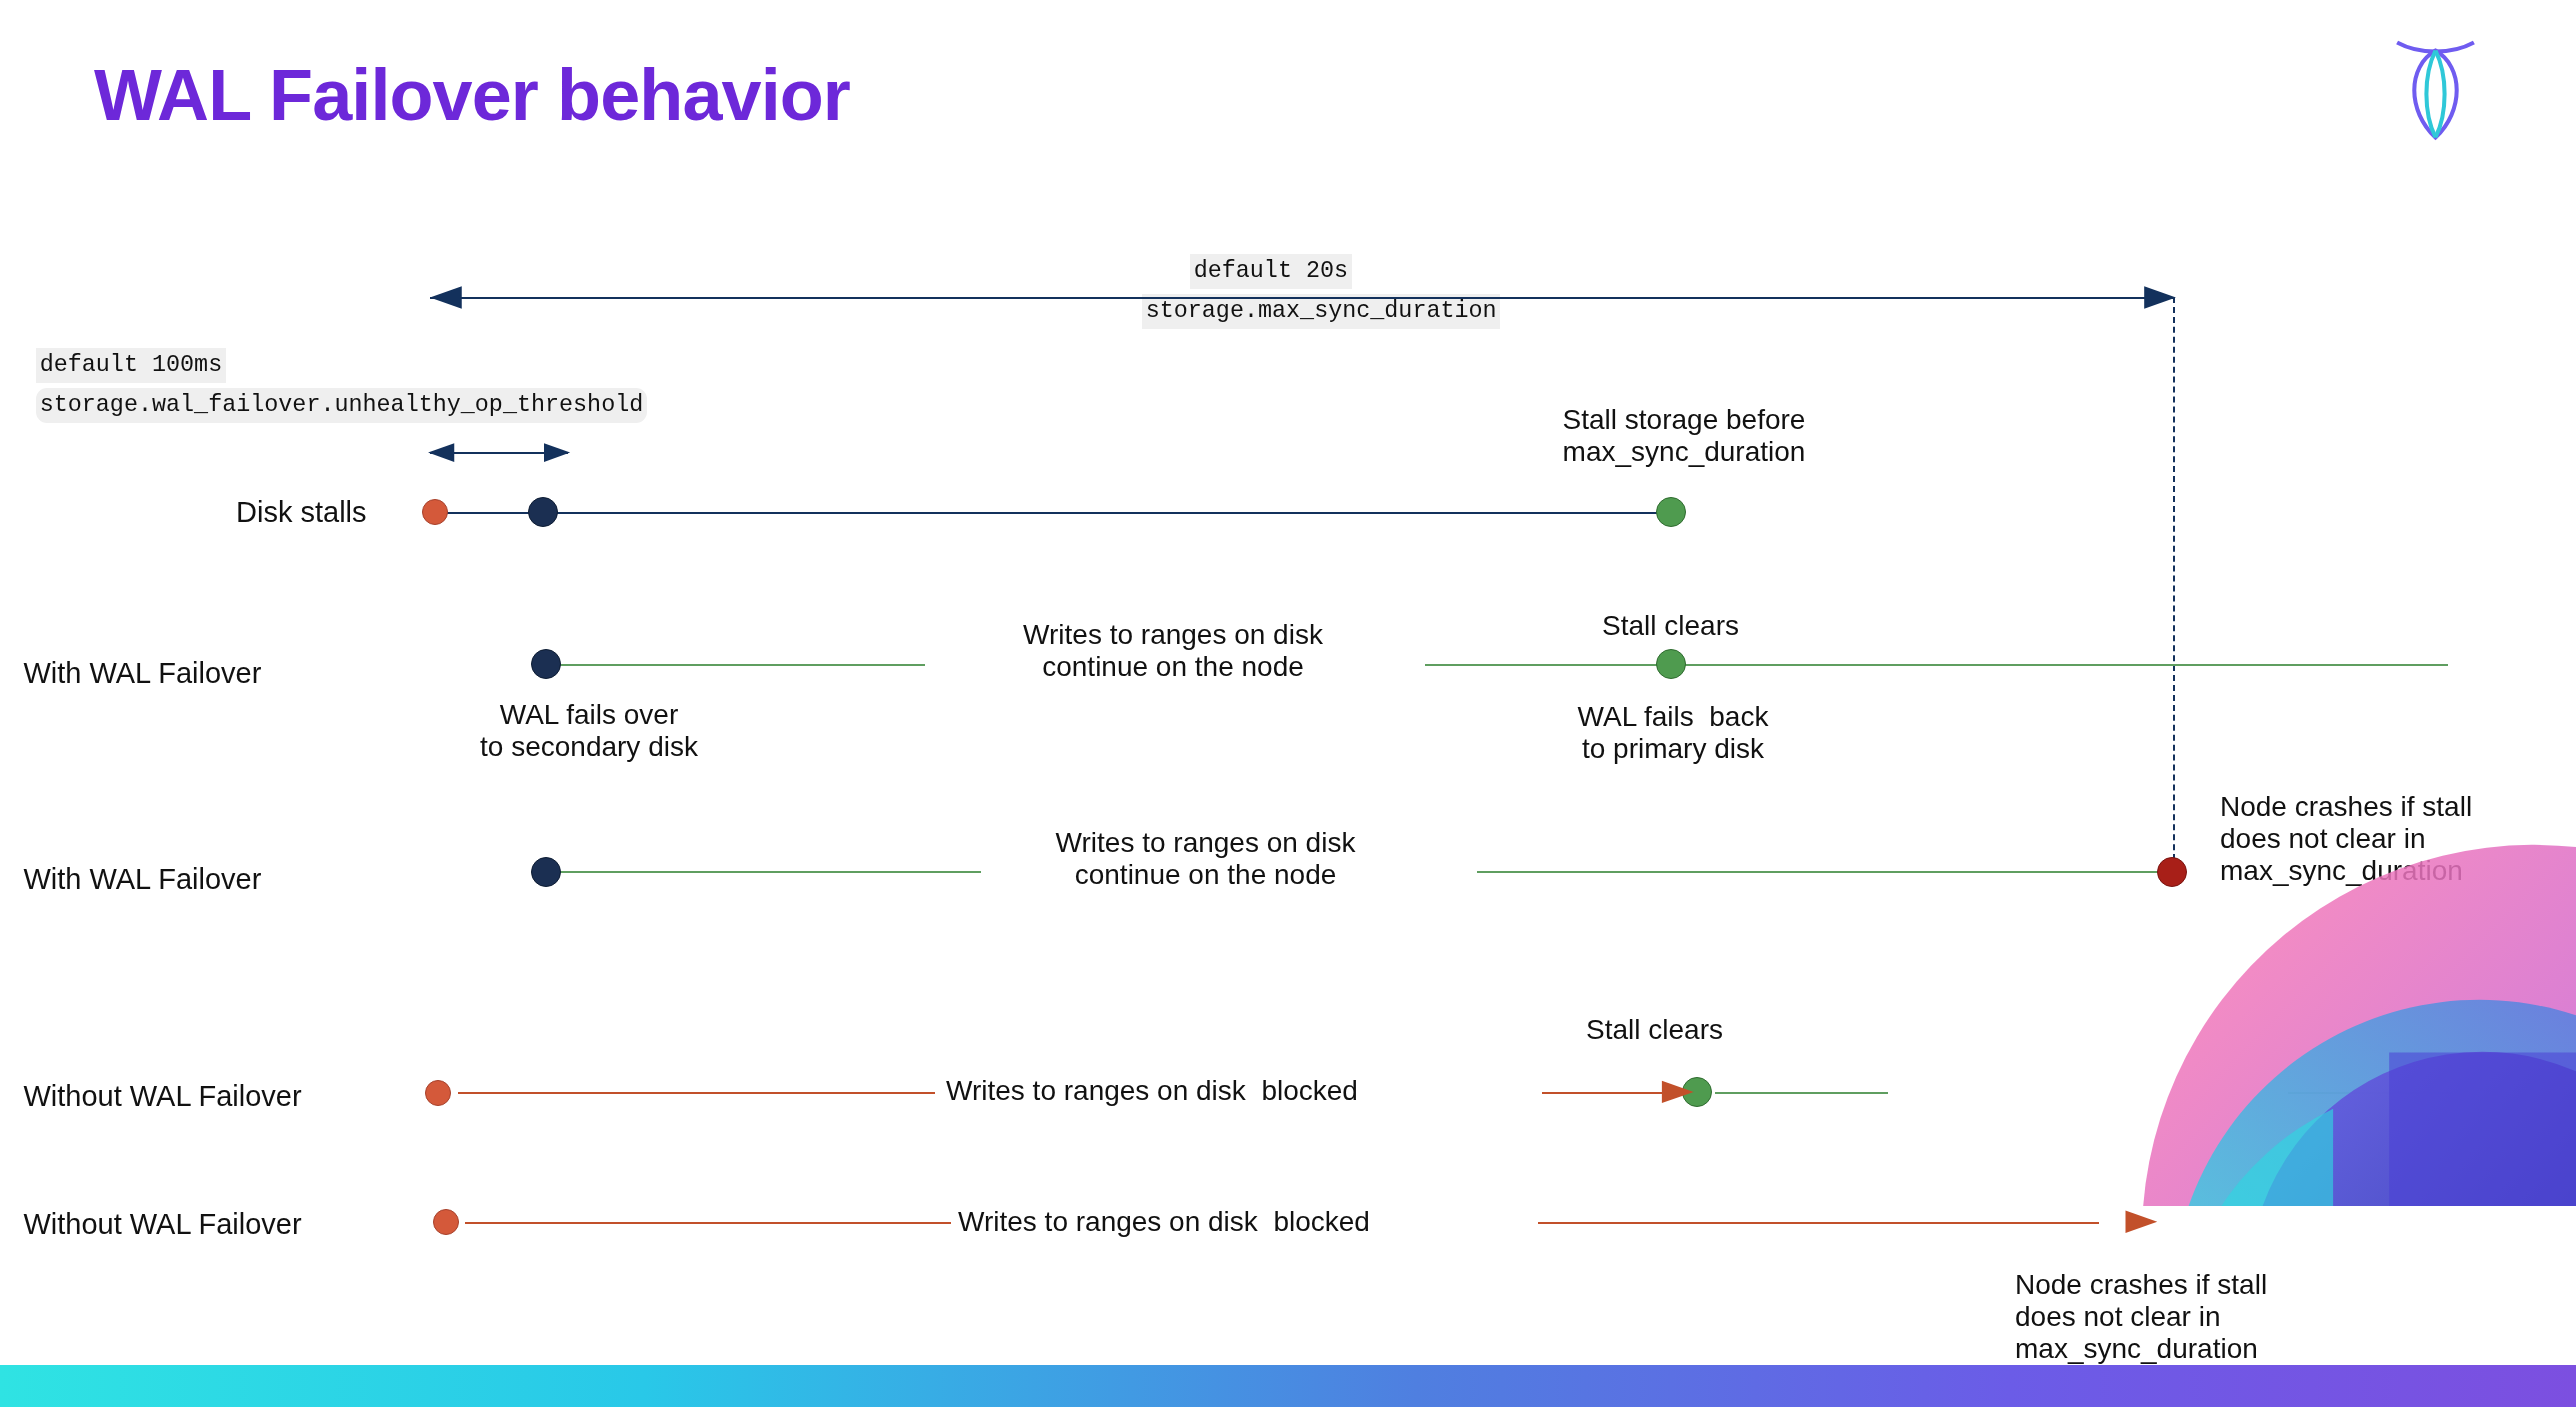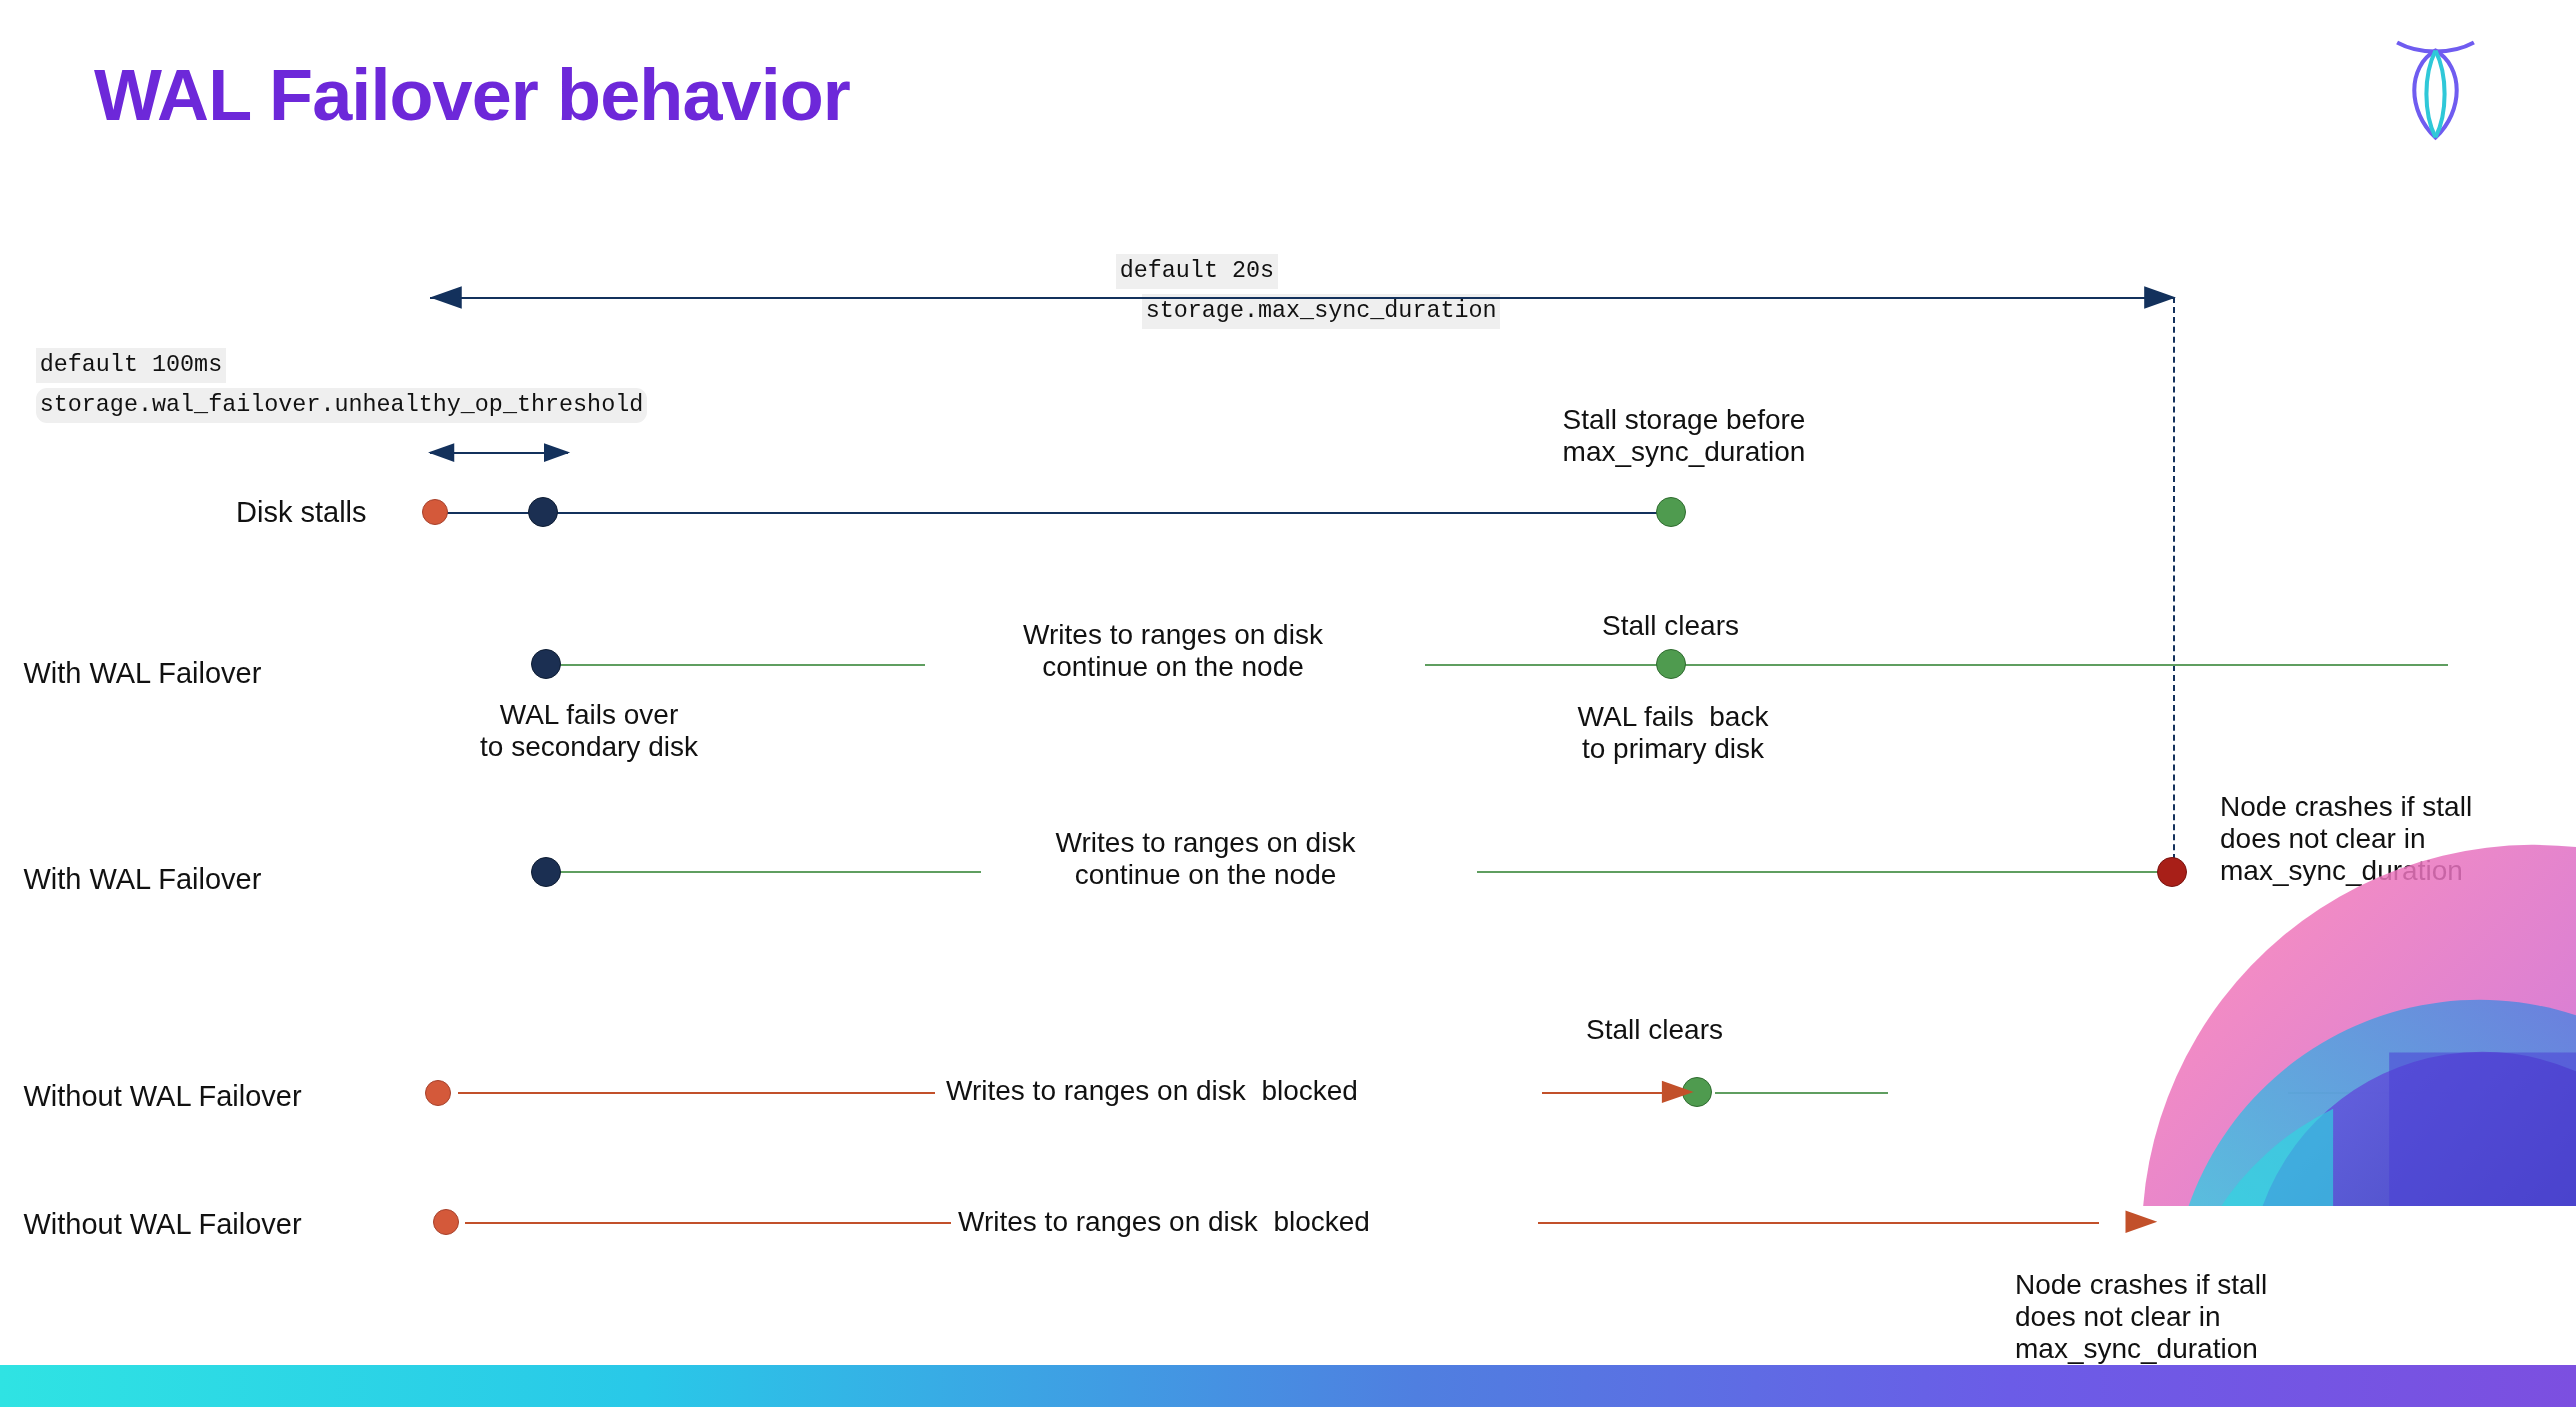--- a/index.html
+++ b/index.html
@@ -129,21 +129,21 @@
 
   <div class="title">WAL Failover behavior</div>
 
   <svg class="logo" viewBox="0 0 100 110">
     <path d="M12 8 C 34 20, 66 20, 88 8" stroke="#6f5cf0" stroke-width="4" fill="none"></path>
     <path d="M50 16 C 22 32, 22 76, 50 102 C 78 76, 78 32, 50 16 Z" stroke="#6f5cf0" stroke-width="4" fill="none"></path>
     <path d="M50 16 C 38 40, 38 78, 50 102" stroke="#2fc8d8" stroke-width="4" fill="none"></path>
     <path d="M50 16 C 62 40, 62 78, 50 102" stroke="#2fc8d8" stroke-width="4" fill="none"></path>
   </svg>
 
-  <div class="code" style="left:1116px; top:254px;"><span>default 20s</span></div>
+  <div class="code" style="left:1190px; top:254px;"><span>default 20s</span></div>
   <div class="code" style="left:1142px; top:294px;"><span>storage.max_sync_duration</span></div>
 
   <div class="code" style="left:36px; top:348px;"><span>default 100ms</span></div>
   <div class="code" style="left:36px; top:388px;border-radius:11px;"><span>storage.wal_failover.unhealthy_op_threshold</span></div>
 
   <div class="hline navy" style="left:430px; top:297px; width:1744px; border-top-width:2.8px;"></div>
 
   <div class="hline navy" style="left:430px; top:452px; width:138px; border-top-width:2.8px;"></div>
 
   <div class="vdash" style="left:2173px; top:297px; height:583px;"></div>

